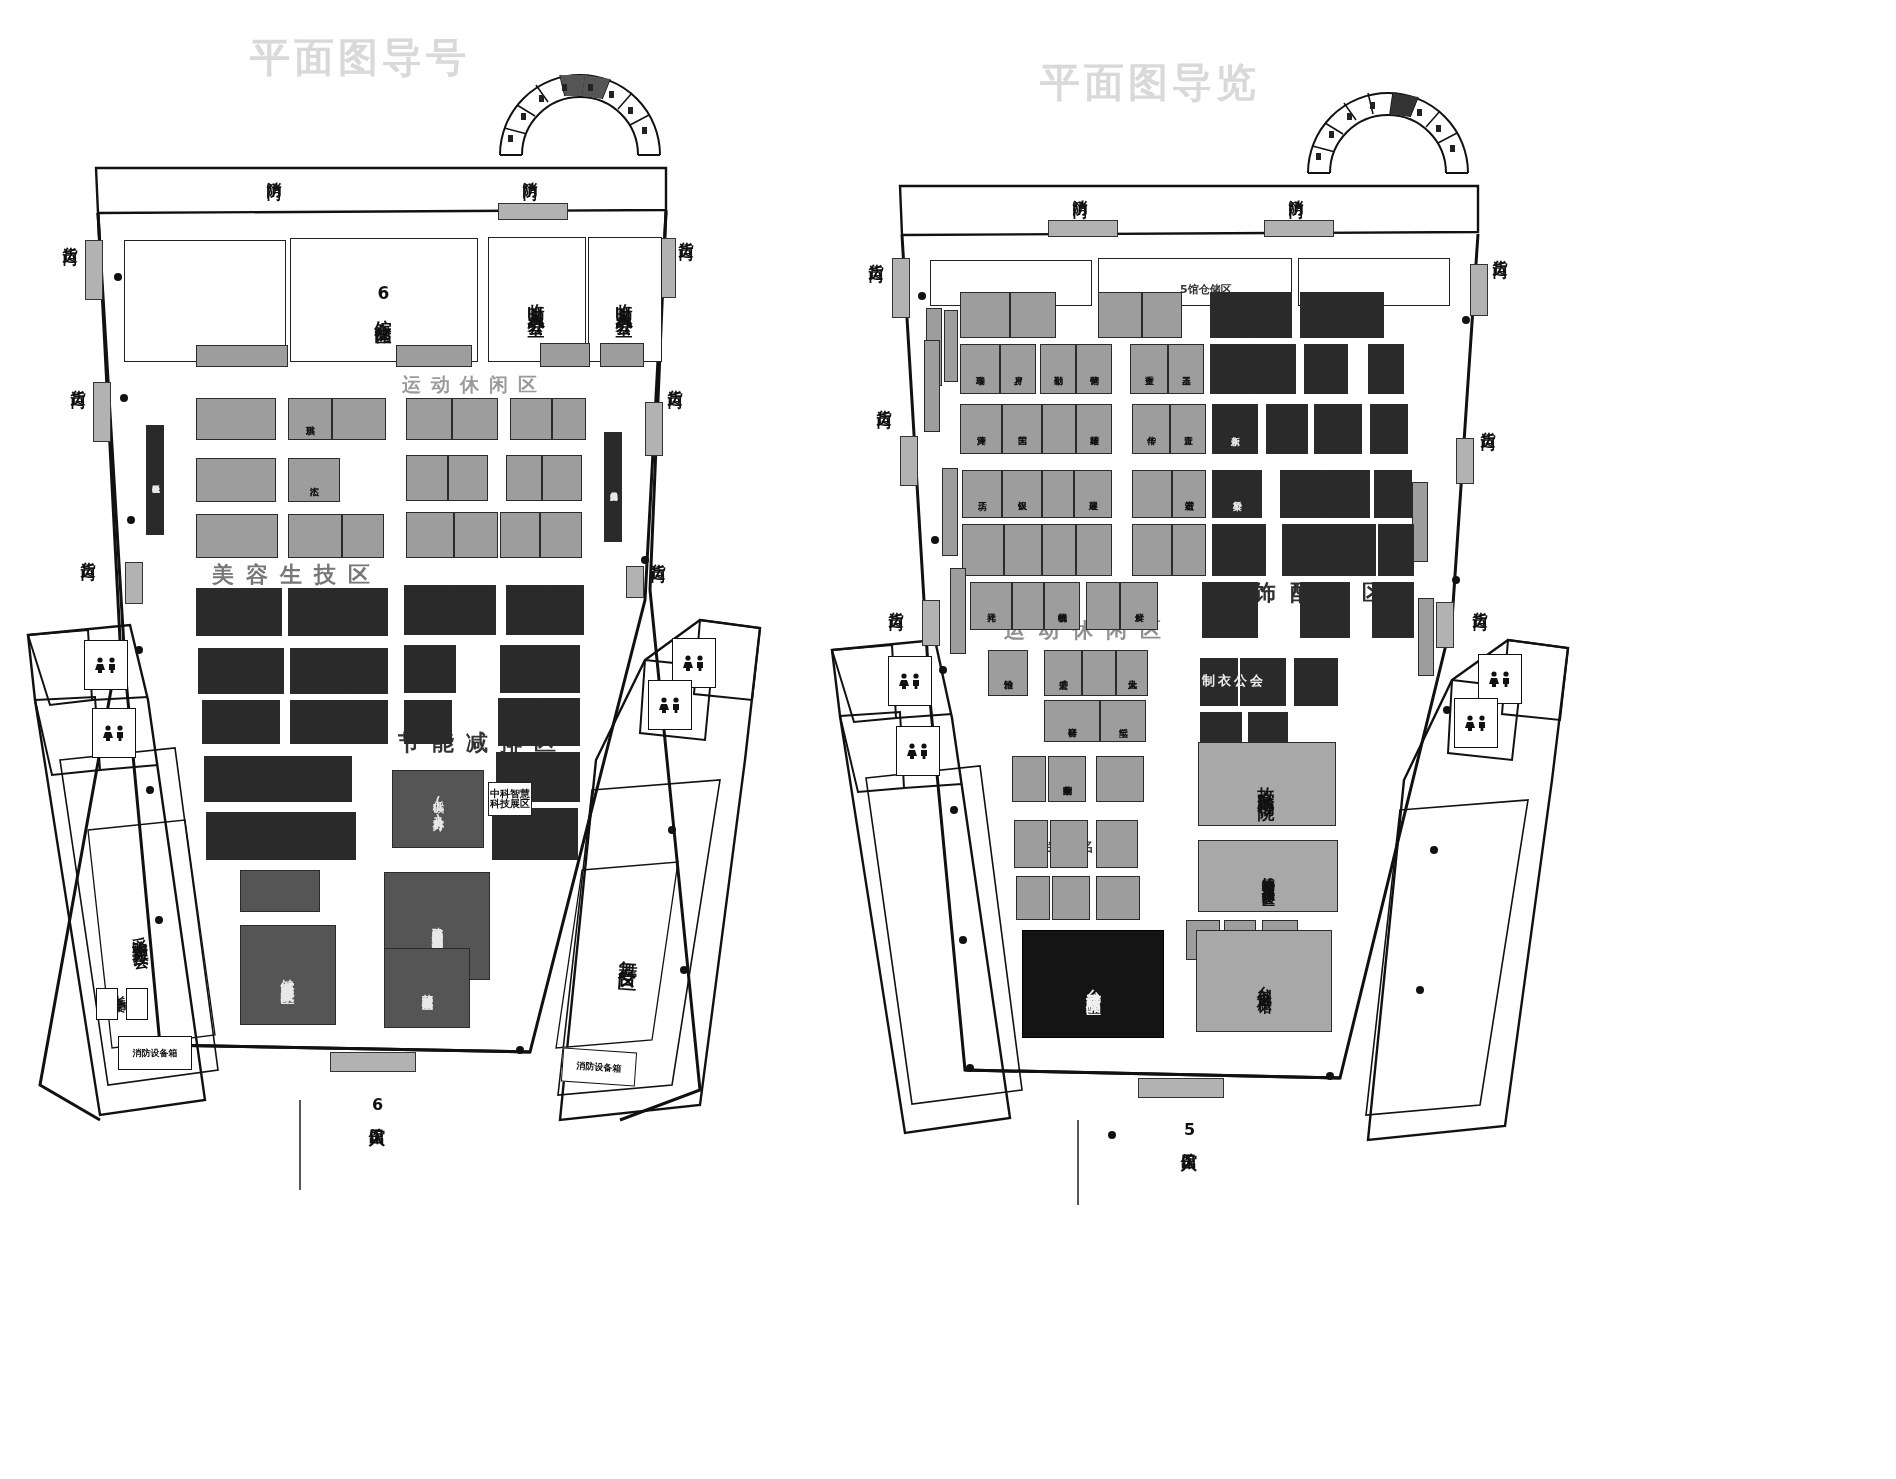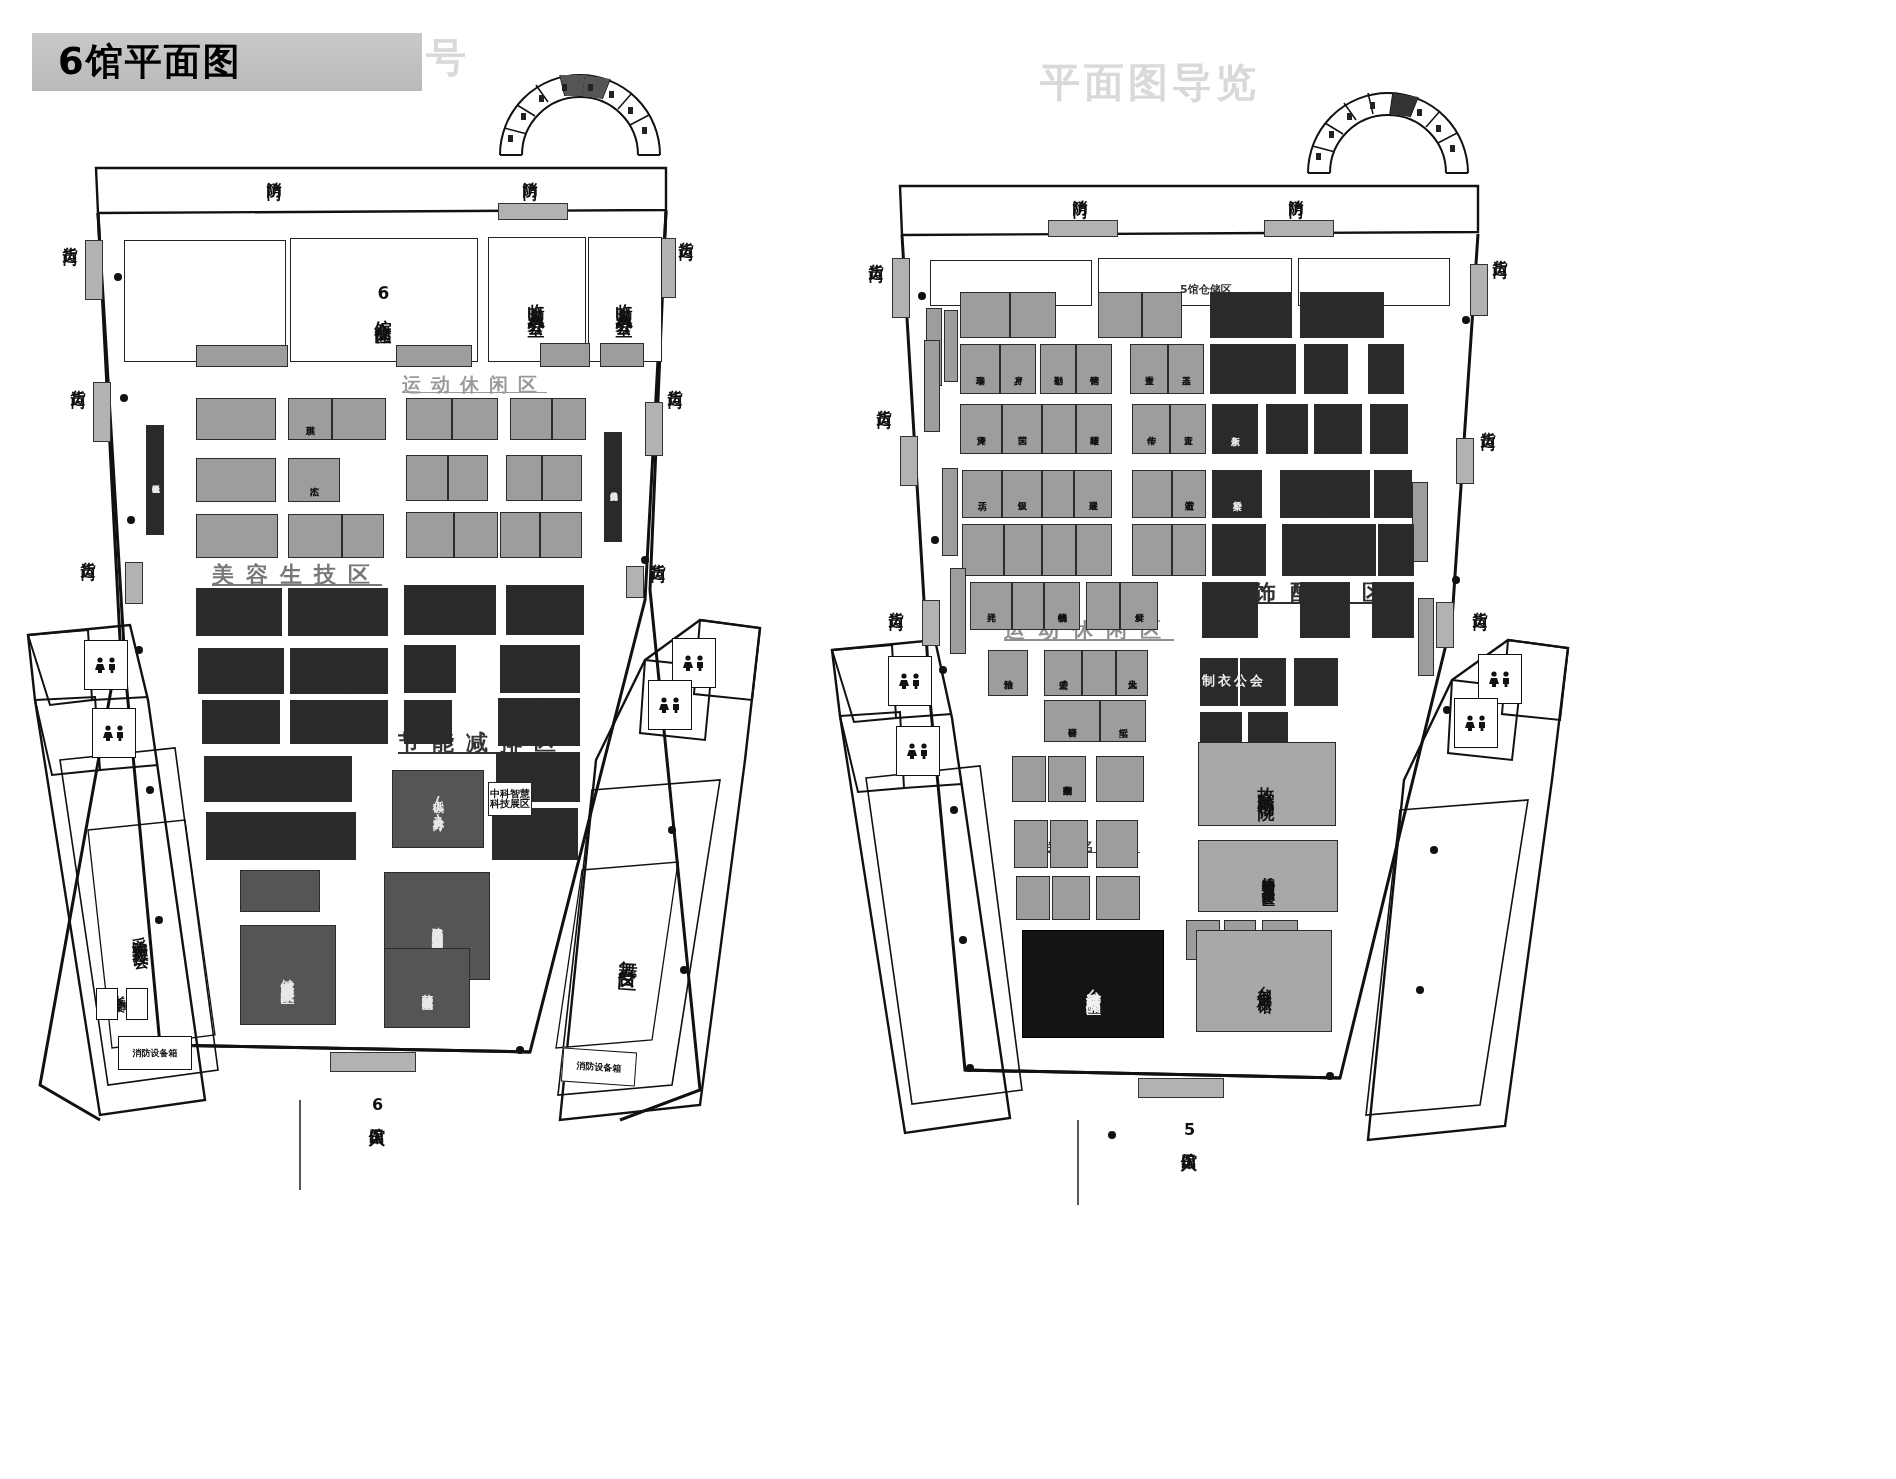--- a/index.html
+++ b/index.html
@@ -21,21 +21,21 @@
   .b-grey{background:#9d9d9d;}
   .b-dark{background:#2a2a2a;}
   .b-mid{background:#555;}
   .b-white{background:#ffffff;}
   .booth .txt{writing-mode:vertical-rl;text-orientation:upright;font-size:9px;
      line-height:1;color:#111;font-weight:bold;white-space:nowrap;}
   .booth.b-dark .txt,.booth.b-black .txt,.booth.b-mid .txt{color:#e8e8e8;}
   .booth .txt.h{writing-mode:horizontal-tb;}
   .zone{position:absolute;writing-mode:vertical-rl;text-orientation:upright;
      font-size:21px;font-weight:bold;letter-spacing:9px;color:#3b3b3b;white-space:nowrap;}
-  .zone.h{writing-mode:horizontal-tb;letter-spacing:11px;text-decoration:underline;}
+  .zone.h{writing-mode:horizontal-tb;letter-spacing:11px;}
   .bigroom{position:absolute;border:1.6px solid #222;background:#fff;
      display:flex;align-items:center;justify-content:center;}
   .bigroom .t{writing-mode:vertical-rl;text-orientation:upright;font-size:17px;
      font-weight:bold;letter-spacing:3px;}
   .greyroom{position:absolute;background:#a8a8a8;border:1.4px solid #2b2b2b;
      display:flex;align-items:center;justify-content:center;}
   .greyroom .t{writing-mode:vertical-rl;text-orientation:upright;font-size:15px;
      font-weight:bold;letter-spacing:3px;color:#111;text-align:center;}
   .darkroom{position:absolute;background:#141414;border:1.4px solid #000;
      display:flex;align-items:center;justify-content:center;}
@@ -53,21 +53,20 @@
   svg.lines{position:absolute;top:0;left:0;pointer-events:none;}
 </style>
 </head>
 <body>
 
 <div class="plan">
 
   <div class="ghost" style="left:250px;top:30px;">平面图导号</div>
   <div class="ghost" style="left:1040px;top:55px;">平面图导览</div>
 
-  <div class="title-band" style="left:32px;top:33px;width:390px;height:58px;">6馆平面图</div>
 
 
   <svg class="lines" width="1896" height="1479" viewBox="0 0 1896 1479">
 
     <path d="M96,168 L666,168 L666,210 L98,213 Z" fill="none" stroke="#111" stroke-width="2.4"></path>
     <path d="M98,213 L120,640 L40,1085 L100,1120" fill="none" stroke="#111" stroke-width="3"></path>
     <path d="M666,210 L650,590 L700,1090 L620,1120" fill="none" stroke="#111" stroke-width="3"></path>
     <path d="M98,213 L126,680 L160,1045 L530,1052 L645,600 L666,212" fill="none" stroke="#111" stroke-width="3"></path>
 
     <path d="M28,635 L88,630 L92,700 L50,705 Z" fill="none" stroke="#111" stroke-width="2"></path>

